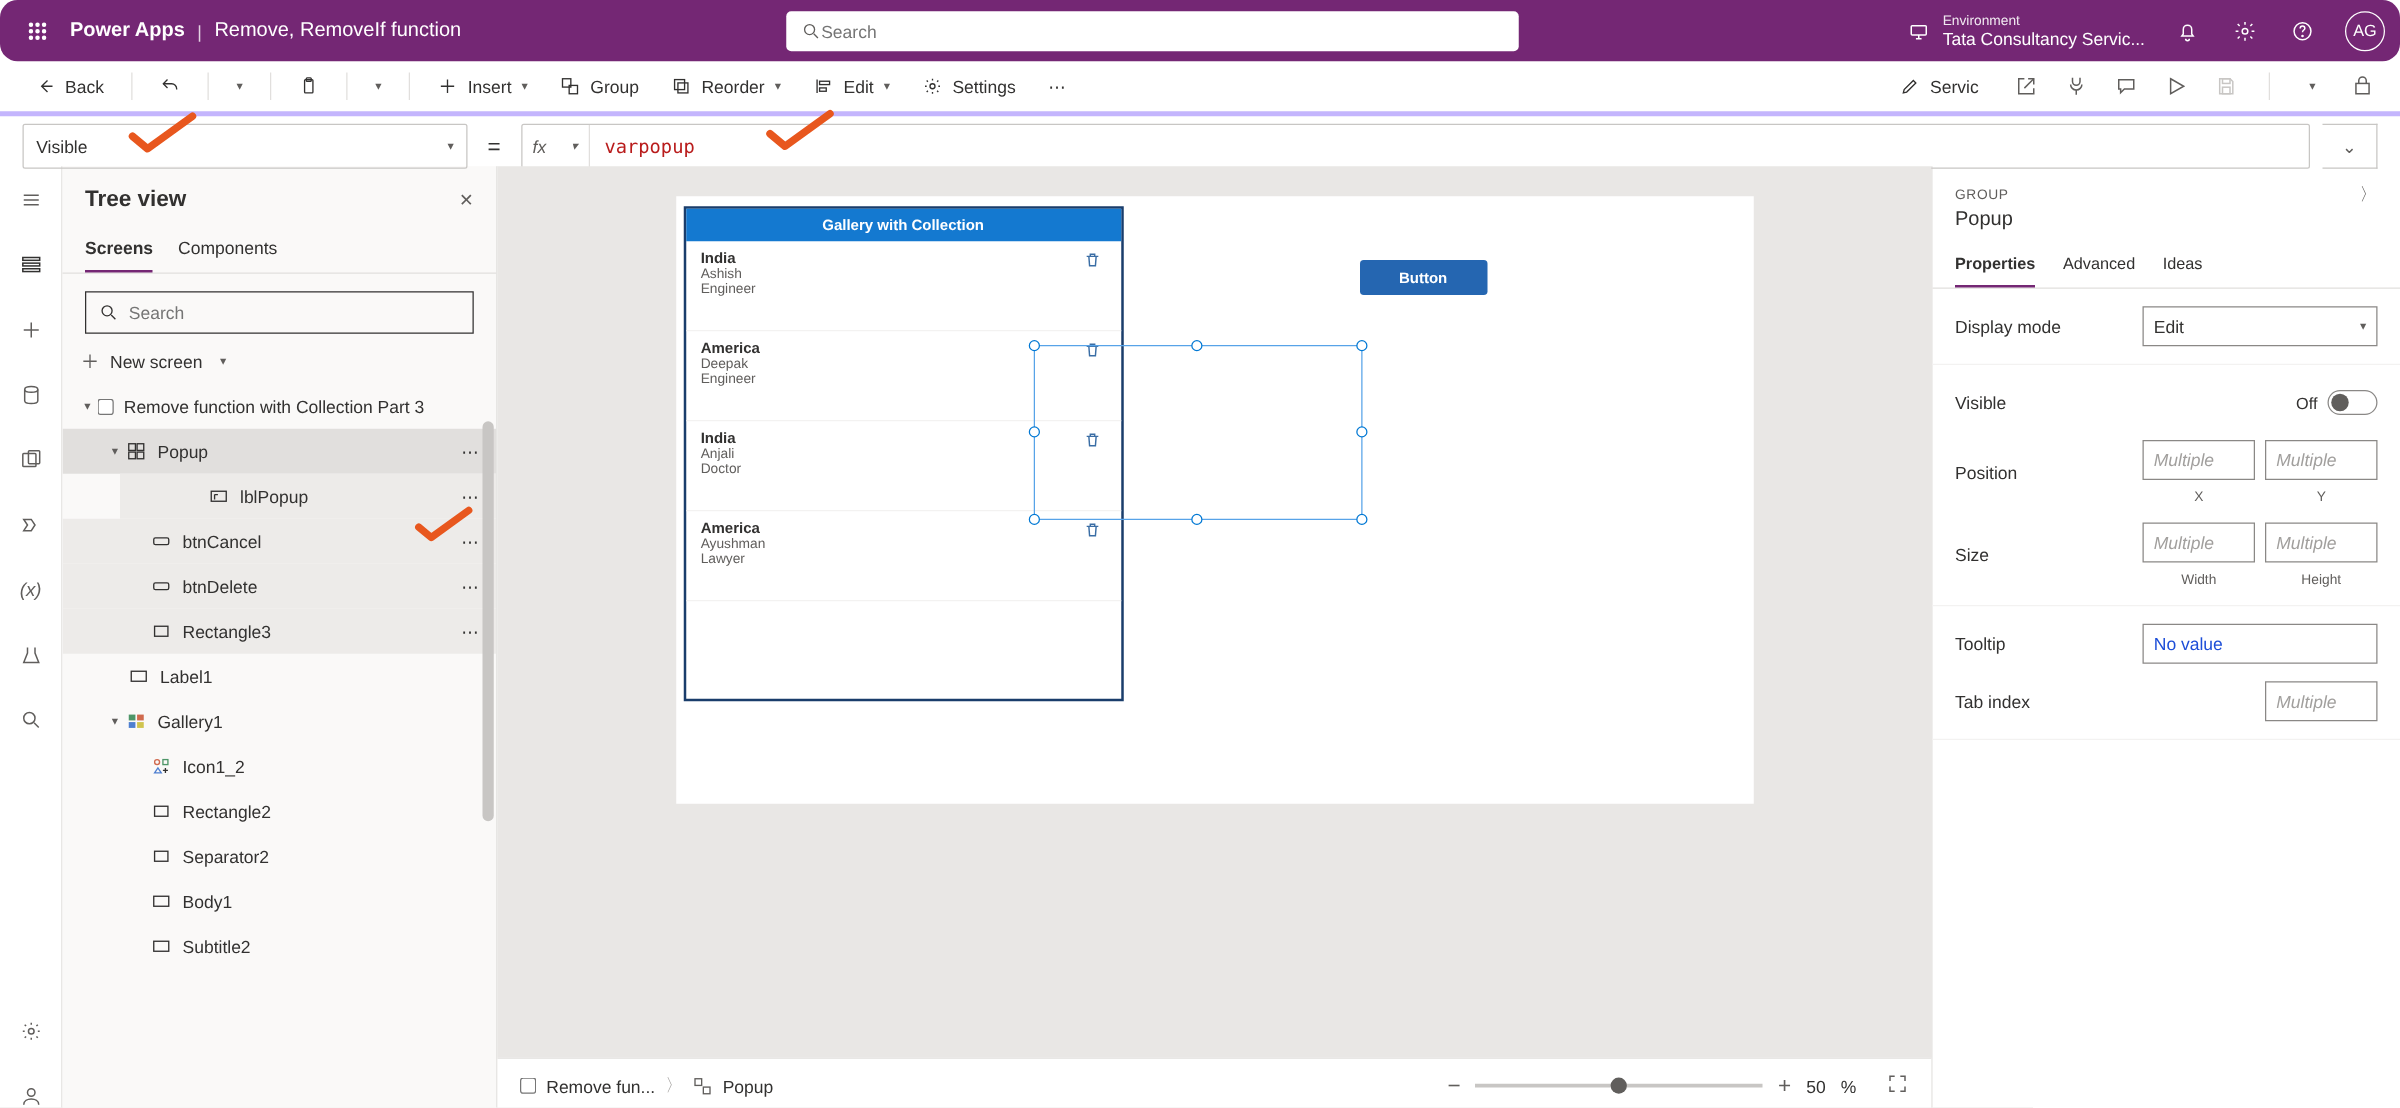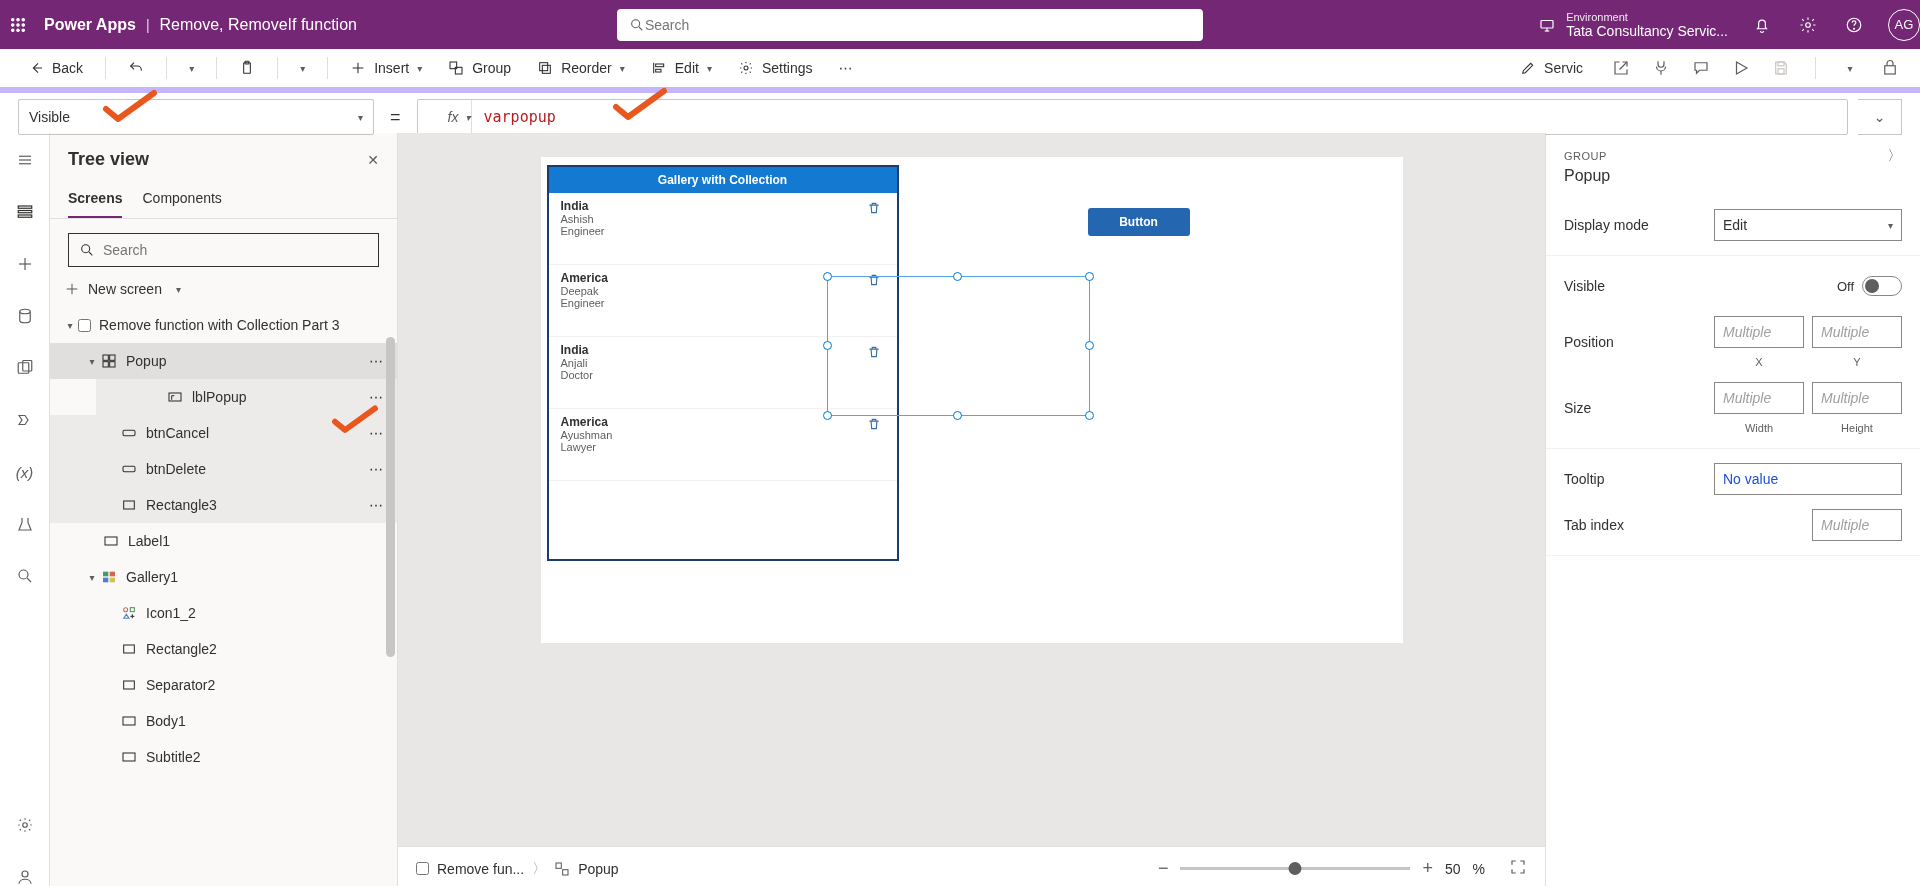--- a/index.html
+++ b/index.html
@@ -1,44 +1,44 @@
 <!DOCTYPE html>
 <html><head>
 <meta charset="utf-8">
 <style>
 * { margin:0; padding:0; box-sizing:border-box; font-family:"Segoe UI",Arial,sans-serif; }
 body { width:1920px; height:886px; background:#fff; overflow:hidden; font-size:14px; color:#323130; }
 
-.titlebar { height:49px; background:#742774; color:#fff; display:flex; align-items:center; padding:0 0; }
+.titlebar { height:49px; background:#742774; color:#fff; display:flex; align-items:center; padding:0 12px;border-radius:14px; }
 .waffle { width:36px; height:36px; display:flex; align-items:center; justify-content:center; font-size:18px; cursor:pointer; }
 .app-title { font-size:16px; font-weight:600; margin-left:8px; }
 .app-sep { margin:0 10px; opacity:.8; }
 .doc-title { font-size:16px; }
 .tb-search { flex:0 0 586px; margin-left:260px; }
 .tb-search-box { height:32px; background:#fff; border-radius:4px; display:flex; align-items:center; padding:0 12px; color:#605e5c; }
 .tb-search-box input { border:none; outline:none; flex:1; font-size:14px; background:transparent; }
 .tb-right { margin-left:auto; display:flex; align-items:center; gap:22px; }
 .env { display:flex; align-items:center; gap:10px; }
 .env-txt small { font-size:11px; display:block; opacity:.9; }
 .env-txt span { font-size:14px; }
 .tb-icon { width:24px; height:24px; display:flex; align-items:center; justify-content:center; cursor:pointer; }
 .avatar { width:32px; height:32px; border:1.5px solid #fff; border-radius:50%; display:flex; align-items:center; justify-content:center; font-size:13px; }
 
-.ribbon { height:44px; border-bottom:6px solid #c4b5fd; display:flex; align-items:center; padding:0 18px; gap:6px; }
+.ribbon { height:44px; border-bottom:4px solid #c4b5fd; display:flex; align-items:center; padding:0 18px; gap:6px; }
 .rbtn { display:flex; align-items:center; gap:8px; padding:6px 10px; cursor:pointer; border-radius:4px; color:#323130; }
 .rsep { width:1px; height:22px; background:#e1dfdd; margin:0 6px; }
 .ribbon-right { margin-left:auto; display:flex; align-items:center; gap:16px; }
 .chev { font-size:10px; color:#605e5c; }
 
 .formula-row { height:40px; display:flex; align-items:center; padding:10px 18px 2px 18px; gap:10px; }
 .prop-dd { width:356px; height:36px; border:1px solid #c8c6c4; border-radius:2px; display:flex; align-items:center; padding:0 10px; position:relative; }
 .prop-dd .chev { margin-left:auto; }
 .eq { font-size:18px; padding:0 6px; }
 .fx-bar { flex:1; height:36px; border:1px solid #c8c6c4; border-radius:2px; display:flex; align-items:center; }
-.fx-label { width:54px; display:flex; align-items:center; justify-content:flex-end; font-style:italic; border-right:1px solid #e1dfdd; height:100%; gap:7px; color:#605e5c; }
+.fx-label { width:54px; display:flex; align-items:center; justify-content:center; font-style:italic; border-right:1px solid #e1dfdd; height:100%; gap:20px; color:#605e5c; }
 .fx-input { padding:0 12px; font-family:Consolas,monospace; font-size:15px; color:#b91c1c; }
 .fx-expand { width:44px; height:36px; border:1px solid #c8c6c4; border-left:none; display:flex; align-items:center; justify-content:center; cursor:pointer; }
 
 .main { height:757px; display:flex; }
 
 .rail { width:50px; border-right:1px solid #e1dfdd; display:flex; flex-direction:column; align-items:center; padding-top:14px; gap:26px; }
 .rail-item { width:26px; height:26px; display:flex; align-items:center; justify-content:center; cursor:pointer; color:#605e5c; }
 .rail-spacer { flex:1; }
 
 .tree-panel { width:348px; background:#faf9f8; border-right:1px solid #e1dfdd; display:flex; flex-direction:column; }
@@ -615,20 +615,25 @@
           </svg></span>
     </div>
   </div>
 
   <div class="prop-panel">
     <div class="pp-type">
       <span>GROUP</span>
       <span class="chev">〉</span>
     </div>
     <div class="pp-name">Popup</div>
+    <div class="pp-tabs">
+      <div class="pp-tab active">Properties</div>
+      <div class="pp-tab">Advanced</div>
+      <div class="pp-tab">Ideas</div>
+    </div>
 
     <div class="pp-body">
       <div class="pp-row">
         <span class="lab">Display mode</span>
         <div class="dd">
           <span>Edit</span>
           <span class="chev">▾</span>
         </div>
       </div>
     </div>

